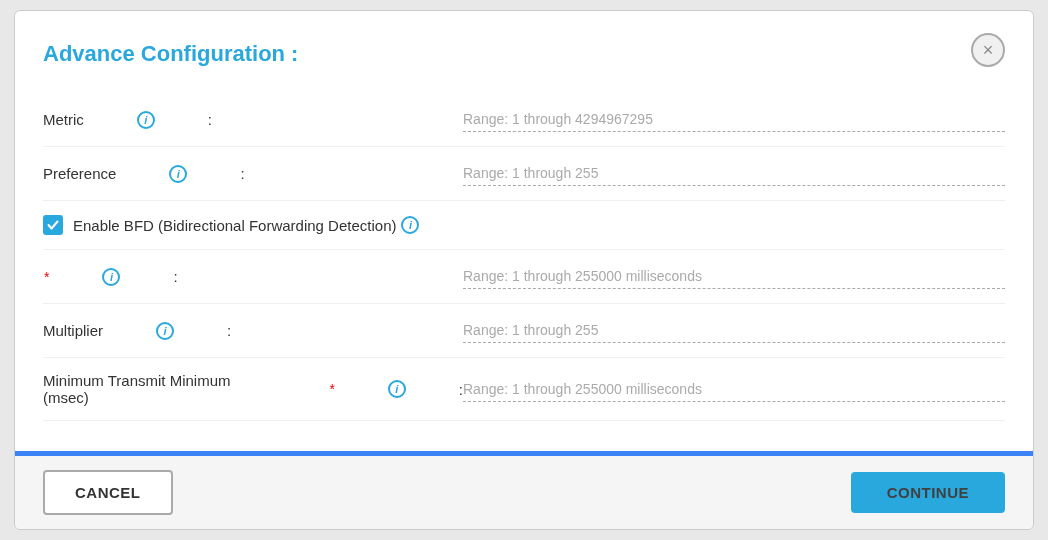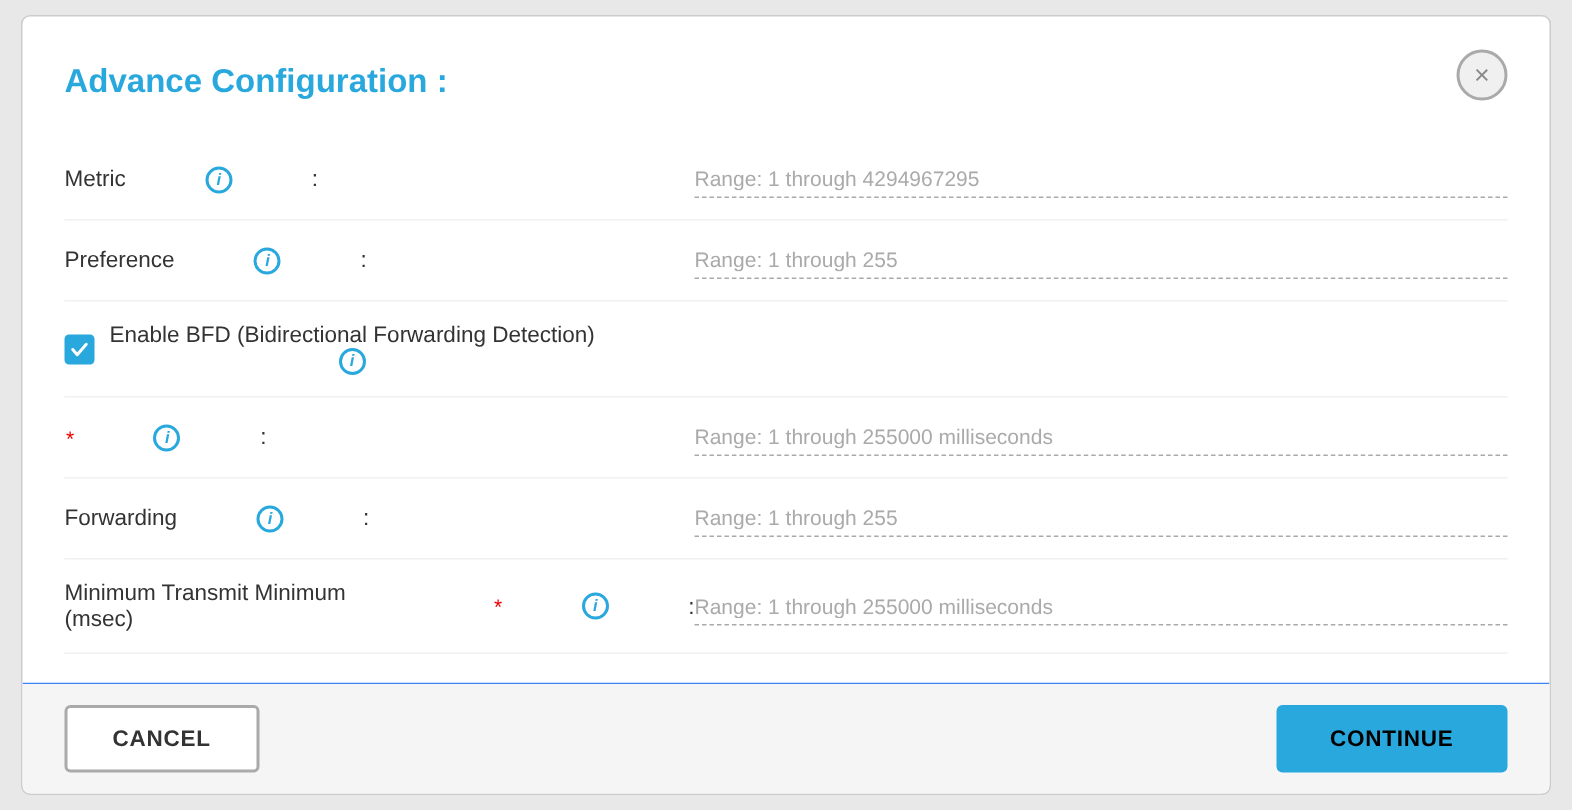--- a/index.html
+++ b/index.html
@@ -120,51 +120,51 @@
     }
     .checkbox-custom svg {
       width: 12px;
       height: 12px;
     }
     .checkbox-label {
       color: #333;
       font-size: 15px;
       display: flex;
       align-items: center;
-      flex-direction: column;
     }
     .required-star {
       color: #e00;
       font-size: 14px;
       margin-left: 1px;
     }
     .dialog-footer {
       padding: 14px 28px;
       background: #f5f5f5;
-      border-top: 1px solid #3b82f6;
-      display: flex;
+      border-top: 5px solid #3b82f6;
+      display: flex;
+      align-items: center;
       justify-content: space-between;
       border-radius: 0 0 6px 6px;
     }
     .cancel-btn {
       padding: 12px 30px;
       border: 2px solid #aaa;
       background: #fff;
       color: #333;
       font-size: 15px;
       font-weight: bold;
       border-radius: 4px;
       cursor: pointer;
       letter-spacing: 0.5px;
     }
     .continue-btn {
       padding: 12px 36px;
       border: none;
       background: #29a8de;
-      color: #000000;
+      color: #404040;
       font-size: 15px;
       font-weight: bold;
       border-radius: 4px;
       cursor: pointer;
       letter-spacing: 0.5px;
     }
   </style>
 </head>
 <body>
 
@@ -217,21 +217,21 @@
         <span class="info-icon">i</span>
         <span>:</span>
       </div>
       <div class="field-input-area">
         <input class="field-input" type="text" placeholder="Range: 1 through 255000 milliseconds" style="">
       </div>
     </div>
 
     <div class="field-row">
       <div class="field-label">
-        <span>Forwarding</span>
+        <span>Multiplier</span>
         <span class="info-icon">i</span>
         <span>:</span>
       </div>
       <div class="field-input-area">
         <input class="field-input" type="text" placeholder="Range: 1 through 255" style="">
       </div>
     </div>
 
     <div class="field-row">
       <div class="field-label">

